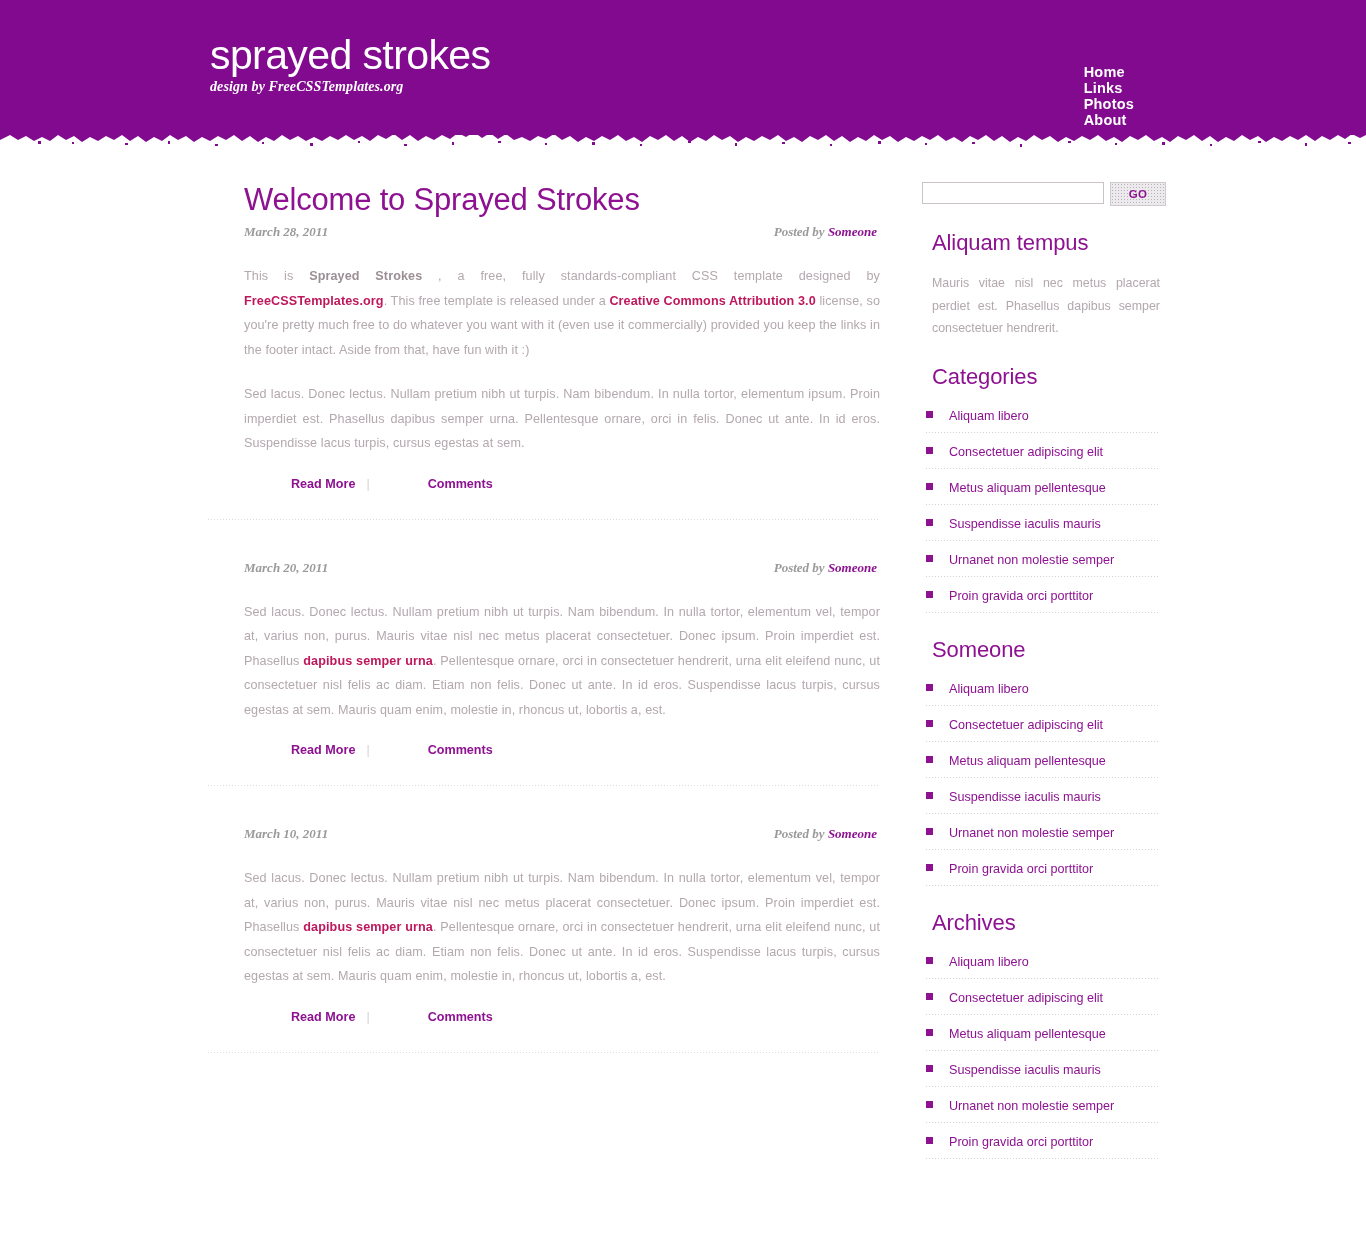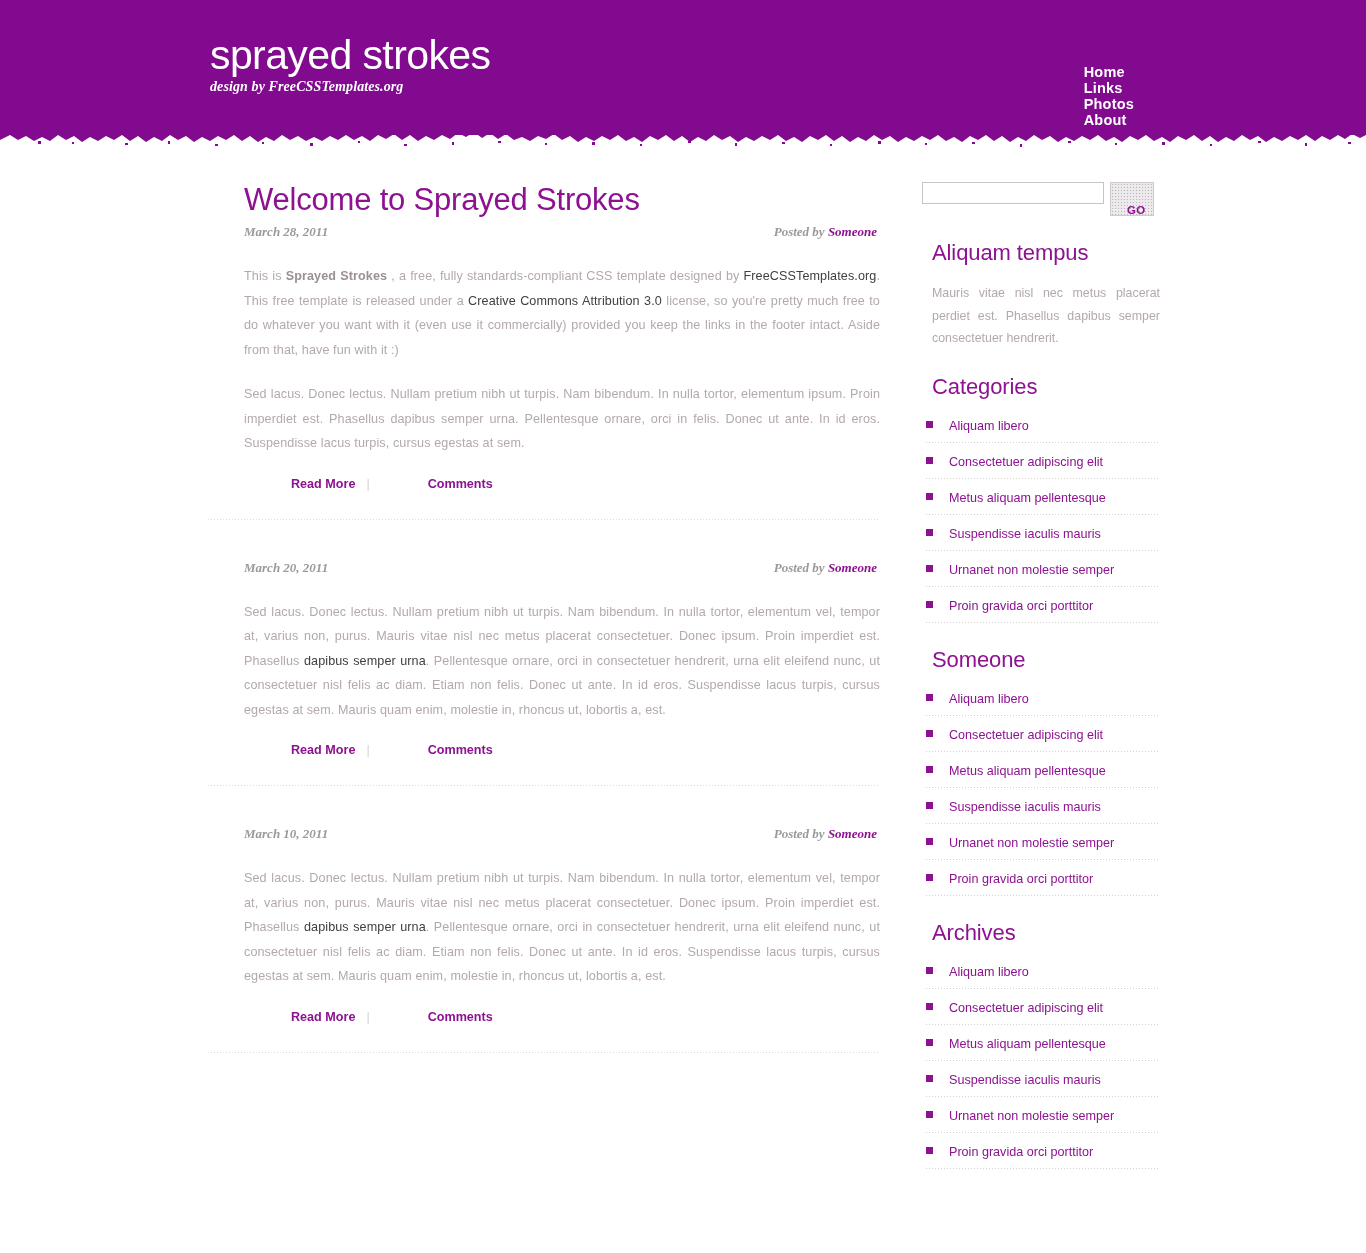--- a/index.html
+++ b/index.html
@@ -134,21 +134,21 @@
   .post-body p {
     font-size: 12.6px;
     line-height: 24.5px;
     color: #b3a8ae;
     text-align: justify;
     margin: 0 0 20px 0;
     letter-spacing: 0.1px;
   }
   .post-body p:last-child { margin-bottom: 0; }
   .post-body b { color: #9b8f95; font-weight: bold; }
-  .post-body a { color: #404040; text-decoration: none; font-weight: normal; }
+  .post-body a { color: #be185d; text-decoration: none; font-weight: bold; }
 
   .post-links {
     margin-top: 21px;
     font-size: 12.6px;
     color: #cfc6cb;
   }
   .post-links a {
     color: #8D1191;
     text-decoration: none;
     font-weight: bold;
@@ -177,35 +177,35 @@
     border: 1px solid #c9c3c6;
     background: #ffffff;
     font-size: 12px;
     color: #666;
     padding: 0 4px;
     font-family: "Liberation Sans", sans-serif;
     outline: none;
   }
   .search-go {
     margin-left: 6px;
-    width: 44px;
+    width: 56px;
     height: 24px;
     border: 1px solid #cfcacc;
     color: #8D1191;
     font-size: 11.5px;
     font-weight: bold;
     letter-spacing: 0.4px;
     cursor: pointer;
     background-color: #eceaec;
     background-image:
       radial-gradient(#b9b2b6 0.6px, transparent 0.7px);
     background-size: 3px 3px;
     font-family: "Liberation Sans", sans-serif;
     line-height: 22px;
-    padding: 16px;
+    padding: 0;
   }
 
   .side-box { margin-bottom: 2px; }
   .side-title {
     font-size: 22px;
     line-height: 26px;
     color: #8D1191;
     font-weight: normal;
     margin: 24px 0 16px 10px;
     letter-spacing: -0.1px;

